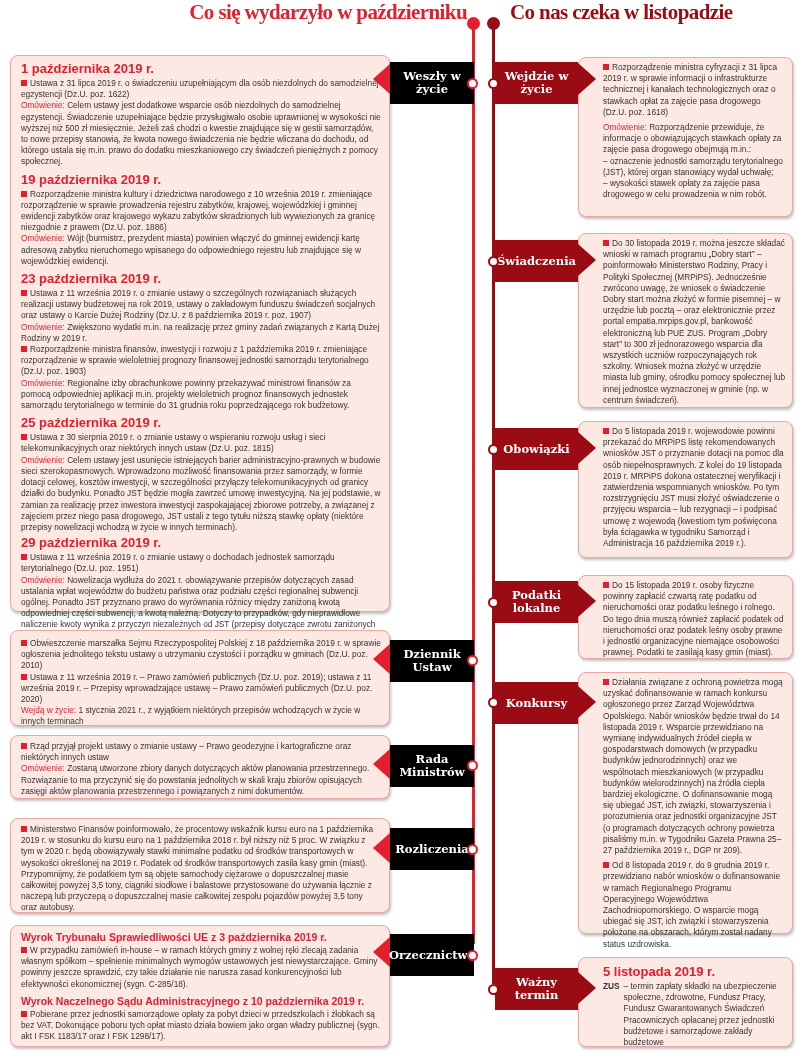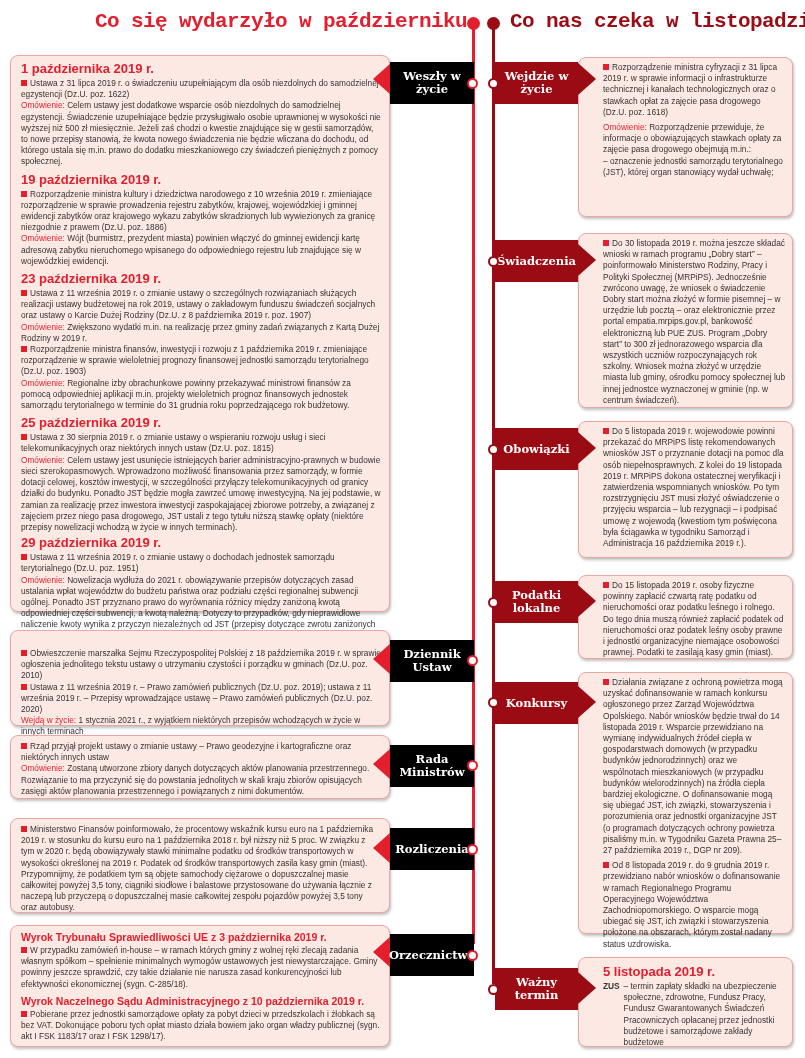--- a/index.html
+++ b/index.html
@@ -1,18 +1,18 @@
 <!DOCTYPE html>
 <html><head>
 <meta charset="utf-8">
 <style>
   html, body { margin:0; padding:0; background:#fff; }
   body { width:805px; height:1058px; position:relative; overflow:hidden;
          font-family:"Liberation Sans", sans-serif; color:#3a3a3a; }
-  .title { position:absolute; top:10px; font-family:Liberation Mono, monospace; font-weight:bold;
+  .title { position:absolute; top:0; font-family:Liberation Serif, serif; font-weight:bold;
            font-size:21px; letter-spacing:-0.6px; white-space:nowrap; }
   .title.left { right:338px; color:#e31e2d; }
   .title.right { left:510px; color:#9b0b14; }
   .head-dot { position:absolute; top:17px; width:13px; height:13px; border-radius:50%; }
   .vline { position:absolute; width:3px; }
   .vline.left { left:472px; top:24px; height:920px; background:#e31e2d; }
   .vline.right { left:492px; top:24px; height:960px; background:#9b0b14; }
   .box { position:absolute; background:#fde9e4; border:1.5px solid #e9a7a3; border-radius:8px;
          box-shadow:1px 2px 3px rgba(0,0,0,0.25); font-size:8.3px; line-height:11.2px; color:#333; }
   .box.l { left:10px; width:380px; padding:3px 8px 5px 10px; box-sizing:border-box; }
@@ -74,21 +74,21 @@
     <div class="date">29 października 2019 r.</div>
     <p class="p"><span class="sq"></span><span>Ustawa z 11 września 2019 r. o zmianie ustawy o dochodach jednostek samorządu terytorialnego (Dz.U. poz. 1951)</span></p>
     <p class="p"><span class="red">Omówienie:</span> <span>Nowelizacja wydłuża do 2021 r. obowiązywanie przepisów dotyczących zasad ustalania wpłat województw do budżetu państwa oraz podziału części regionalnej subwencji ogólnej. Ponadto JST przyznano prawo do wyrównania różnicy między zaniżoną kwotą odpowiedniej części subwencji, a kwotą należną. Dotyczy to przypadków, gdy nieprawidłowe naliczenie kwoty wynika z przyczyn niezależnych od JST (przepisy dotyczące zwrotu zaniżonych kwot subwencji wejdą w życie 1 stycznia 2020 r.).</span></p>
   </div>
 </div>
 <div class="arrow-l" style="left:373px;top:63px"></div>
 <div class="tag l" style="top:62px;height:42px">Weszły w życie</div>
 <div class="knob l" style="top:78px"></div>
 
 <div class="box l" style="top:630px;height:96px">
-  <p class="p" style="margin-top:14px"><span class="sq"></span><span>Obwieszczenie marszałka Sejmu Rzeczypospolitej Polskiej z 18 października 2019 r. w sprawie ogłoszenia jednolitego tekstu ustawy o utrzymaniu czystości i porządku w gminach (Dz.U. poz. 2010)</span></p>
+  <p class="p" style="margin-top:4px"><span class="sq"></span><span>Obwieszczenie marszałka Sejmu Rzeczypospolitej Polskiej z 18 października 2019 r. w sprawie ogłoszenia jednolitego tekstu ustawy o utrzymaniu czystości i porządku w gminach (Dz.U. poz. 2010)</span></p>
   <p class="p"><span class="sq"></span><span>Ustawa z 11 września 2019 r. – Prawo zamówień publicznych (Dz.U. poz. 2019); ustawa z 11 września 2019 r. – Przepisy wprowadzające ustawę – Prawo zamówień publicznych (Dz.U. poz. 2020)</span></p>
   <p class="p"><span class="red">Wejdą w życie:</span> <span>1 stycznia 2021 r., z wyjątkiem niektórych przepisów wchodzących w życie w innych terminach</span></p>
 </div>
 <div class="arrow-l" style="left:373px;top:643px"></div>
 <div class="tag l" style="top:640px;height:42px">Dziennik Ustaw</div>
 <div class="knob l" style="top:655px"></div>
 
 <div class="box l" style="top:735px;height:64px">
   <p class="p" style="margin-top:2px"><span class="sq"></span><span>Rząd przyjął projekt ustawy o zmianie ustawy – Prawo geodezyjne i kartograficzne oraz niektórych innych ustaw</span></p>
   <p class="p"><span class="red">Omówienie:</span> <span>Zostaną utworzone zbiory danych dotyczących aktów planowania przestrzennego. Rozwiązanie to ma przyczynić się do powstania jednolitych w skali kraju zbiorów opisujących zasięgi aktów planowania przestrzennego i powiązanych z nimi dokumentów.</span></p>
@@ -112,20 +112,21 @@
 </div>
 <div class="arrow-l" style="left:373px;top:936px"></div>
 <div class="tag l" style="top:934px;height:42px">Orzecznictwo</div>
 <div class="knob l" style="top:950px"></div>
 
 <div class="box r" style="top:57px;height:160px">
   <p class="p"><span class="sq"></span><span>Rozporządzenie ministra cyfryzacji z 31 lipca 2019 r. w sprawie informacji o infrastrukturze technicznej i kanałach technologicznych oraz o stawkach opłat za zajęcie pasa drogowego (Dz.U. poz. 1618)</span></p>
   <div class="gap"></div>
   <p class="p"><span class="red">Omówienie:</span> <span>Rozporządzenie przewiduje, że informacje o obowiązujących stawkach opłaty za zajęcie pasa drogowego obejmują m.in.:</span></p>
   <p class="p">– oznaczenie jednostki samorządu terytorialnego (JST), której organ stanowiący wydał uchwałę;</p>
+  <p class="p">– wysokości stawek opłaty za zajęcie pasa drogowego w celu prowadzenia w nim robót.</p>
 </div>
 <div class="tag r" style="top:62px;height:42px">Wejdzie w życie</div>
 <div class="arrow-r" style="left:578px;top:63px"></div>
 <div class="knob r" style="top:78px"></div>
 
 <div class="box r" style="top:233px;height:175px">
   <p class="p"><span class="sq"></span><span>Do 30 listopada 2019 r. można jeszcze składać wnioski w ramach programu „Dobry start” – poinformowało Ministerstwo Rodziny, Pracy i Polityki Społecznej (MRPiPS). Jednocześnie zwrócono uwagę, że wniosek o świadczenie Dobry start można złożyć w formie pisemnej – w urzędzie lub pocztą – oraz elektronicznie przez portal empatia.mrpips.gov.pl, bankowość elektroniczną lub PUE ZUS. Program „Dobry start” to 300 zł jednorazowego wsparcia dla wszystkich uczniów rozpoczynających rok szkolny. Wniosek można złożyć w urzędzie miasta lub gminy, ośrodku pomocy społecznej lub innej jednostce wyznaczonej w gminie (np. w centrum świadczeń).</span></p>
 </div>
 <div class="tag r" style="top:240px;height:42px">Świadczenia</div>
 <div class="arrow-r" style="left:578px;top:244px"></div>

